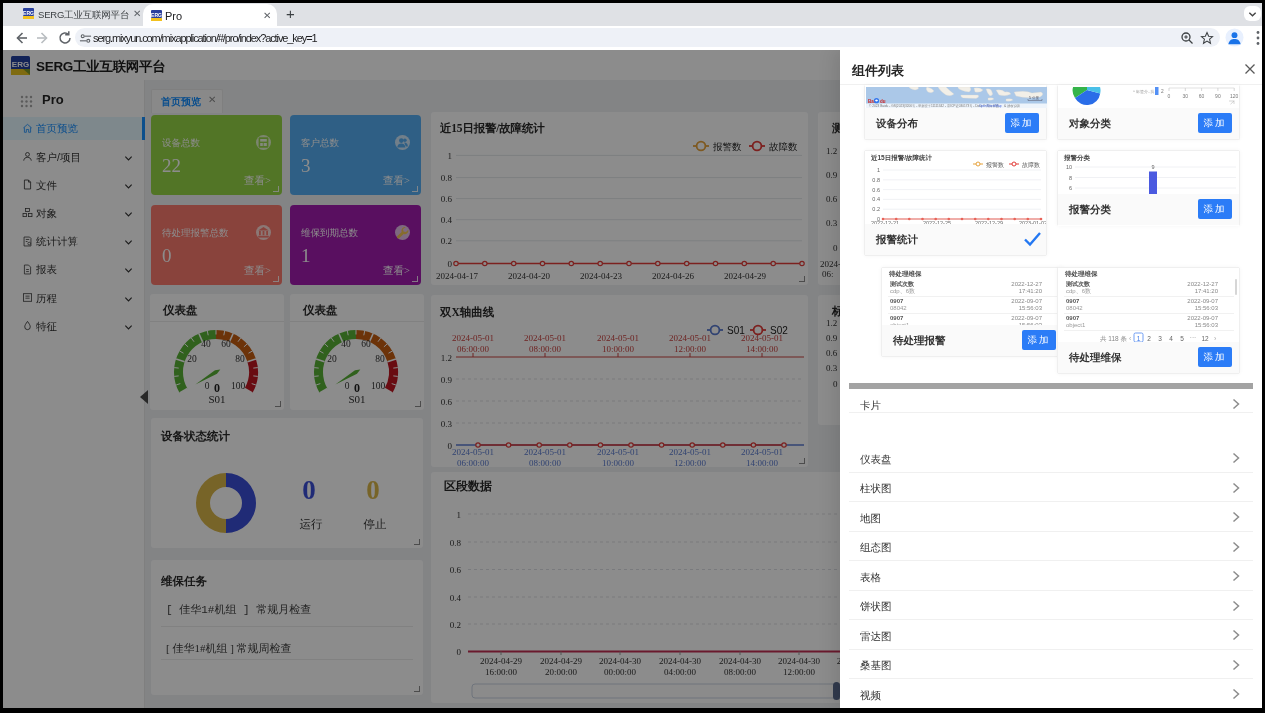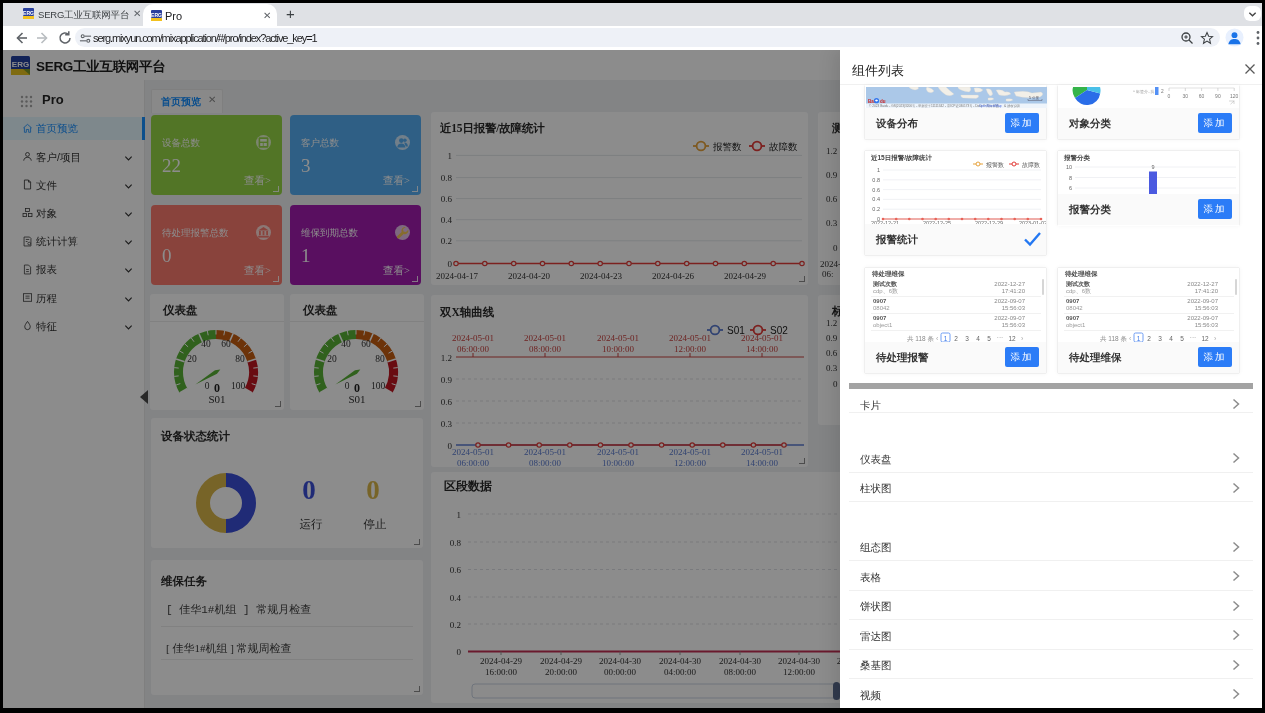--- a/index.html
+++ b/index.html
@@ -540,21 +540,21 @@
       <span class="ctitle" style="left:14px;top:9px;font-size:11.5px">标</span>
       <span style="position:absolute;left:8px;top:23px;font-size:9px;color:#333;font-family:'Liberation Serif',serif">1.2</span>
       <span style="position:absolute;left:8px;top:38px;font-size:9px;color:#333;font-family:'Liberation Serif',serif">0.9</span>
       <span style="position:absolute;left:8px;top:53px;font-size:9px;color:#333;font-family:'Liberation Serif',serif">0.6</span>
       <span style="position:absolute;left:8px;top:68px;font-size:9px;color:#333;font-family:'Liberation Serif',serif">0.3</span>
       <span style="position:absolute;left:15px;top:84px;font-size:9px;color:#333;font-family:'Liberation Serif',serif">0</span>
     </div>
 
     <div id="mask"></div>
     <div id="drawer">
-      <span style="position:absolute;left:12px;top:12px;font-size:13px;font-weight:normal;color:#262626">组件列表</span>
+      <span style="position:absolute;left:12px;top:12px;font-size:13px;font-weight:bold;color:#262626">组件列表</span>
       <svg style="position:absolute;left:404px;top:13px" width="12" height="12" viewBox="0 0 12 12">
           <path d="M1.5 1.5 L10.5 10.5 M10.5 1.5 L1.5 10.5" stroke="#595959" stroke-width="1.3"></path>
         </svg>
       <div style="position:absolute;left:0;top:34px;width:422px;height:1px;background:#f0f0f0"></div>
 
       <div class="dcard" style="left:24px;top:35px;height:55px;border-top:none">
         <div class="dprev" style="height:24px">
             <div style="position:absolute;left:1px;top:2px;width:181px;height:21px;overflow:hidden">
               <svg width="181" height="21" viewBox="0 0 181 21" style="position:absolute;left:0;top:0">
                 <rect x="0" y="0" width="181" height="21" fill="#abc8e8"></rect>
@@ -687,21 +687,21 @@
               <line x1="17" y1="68.5" x2="178" y2="68.5" stroke="#888" stroke-width="0.8"></line>
               <text x="95" y="74" font-size="5.5" text-anchor="middle" fill="#666">bbbbb</text>
             </svg>
           </div>
         <div class="dfoot">
             <span class="dname">报警分类</span>
             <span class="addbtn">添加</span>
           </div>
       </div>
 
-      <div class="dcard" style="left:24px;top:217px;height:107px">
+      <div class="dcard" style="left:41px;top:217px;height:90px">
         <div class="dprev" style="height:76px">
             <svg width="181" height="78" viewBox="0 0 181 78" style="position:absolute;left:0;top:0">
               <text x="7" y="8" font-size="6.5" font-weight="bold" fill="#464646">待处理维保</text>
               <text x="8" y="18" font-size="6" font-weight="bold" fill="#555">测试次数</text>
               <text x="8" y="25" font-size="6" fill="#999">cdp、6数</text>
               <text x="160" y="18" font-size="6" text-anchor="end" fill="#888">2022-12-27</text>
               <text x="160" y="25" font-size="6" text-anchor="end" fill="#888">17:41:20</text>
               <line x1="6" y1="28.5" x2="176" y2="28.5" stroke="#ededed" stroke-width="0.8"></line>
               <text x="8" y="35" font-size="6" font-weight="bold" fill="#555">0907</text>
               <text x="8" y="42" font-size="6" fill="#999">08042</text>
@@ -782,20 +782,26 @@
           <svg class="lc" width="10" height="12" viewBox="0 0 10 12">
             <path d="M2.5 1.5 L7.5 6 L2.5 10.5" stroke="#8c8c8c" stroke-width="1.5" fill="none"></path>
           </svg>
         </div>
       <div class="lrow" style="top:422.5px">
           <span class="lt">柱状图</span>
           <svg class="lc" width="10" height="12" viewBox="0 0 10 12">
             <path d="M2.5 1.5 L7.5 6 L2.5 10.5" stroke="#8c8c8c" stroke-width="1.5" fill="none"></path>
           </svg>
         </div>
+      <div class="lrow" style="top:452px">
+          <span class="lt">地图</span>
+          <svg class="lc" width="10" height="12" viewBox="0 0 10 12">
+            <path d="M2.5 1.5 L7.5 6 L2.5 10.5" stroke="#8c8c8c" stroke-width="1.5" fill="none"></path>
+          </svg>
+        </div>
       <div class="lrow" style="top:481.5px">
           <span class="lt">组态图</span>
           <svg class="lc" width="10" height="12" viewBox="0 0 10 12">
             <path d="M2.5 1.5 L7.5 6 L2.5 10.5" stroke="#8c8c8c" stroke-width="1.5" fill="none"></path>
           </svg>
         </div>
       <div class="lrow" style="top:511px">
           <span class="lt">表格</span>
           <svg class="lc" width="10" height="12" viewBox="0 0 10 12">
             <path d="M2.5 1.5 L7.5 6 L2.5 10.5" stroke="#8c8c8c" stroke-width="1.5" fill="none"></path>

